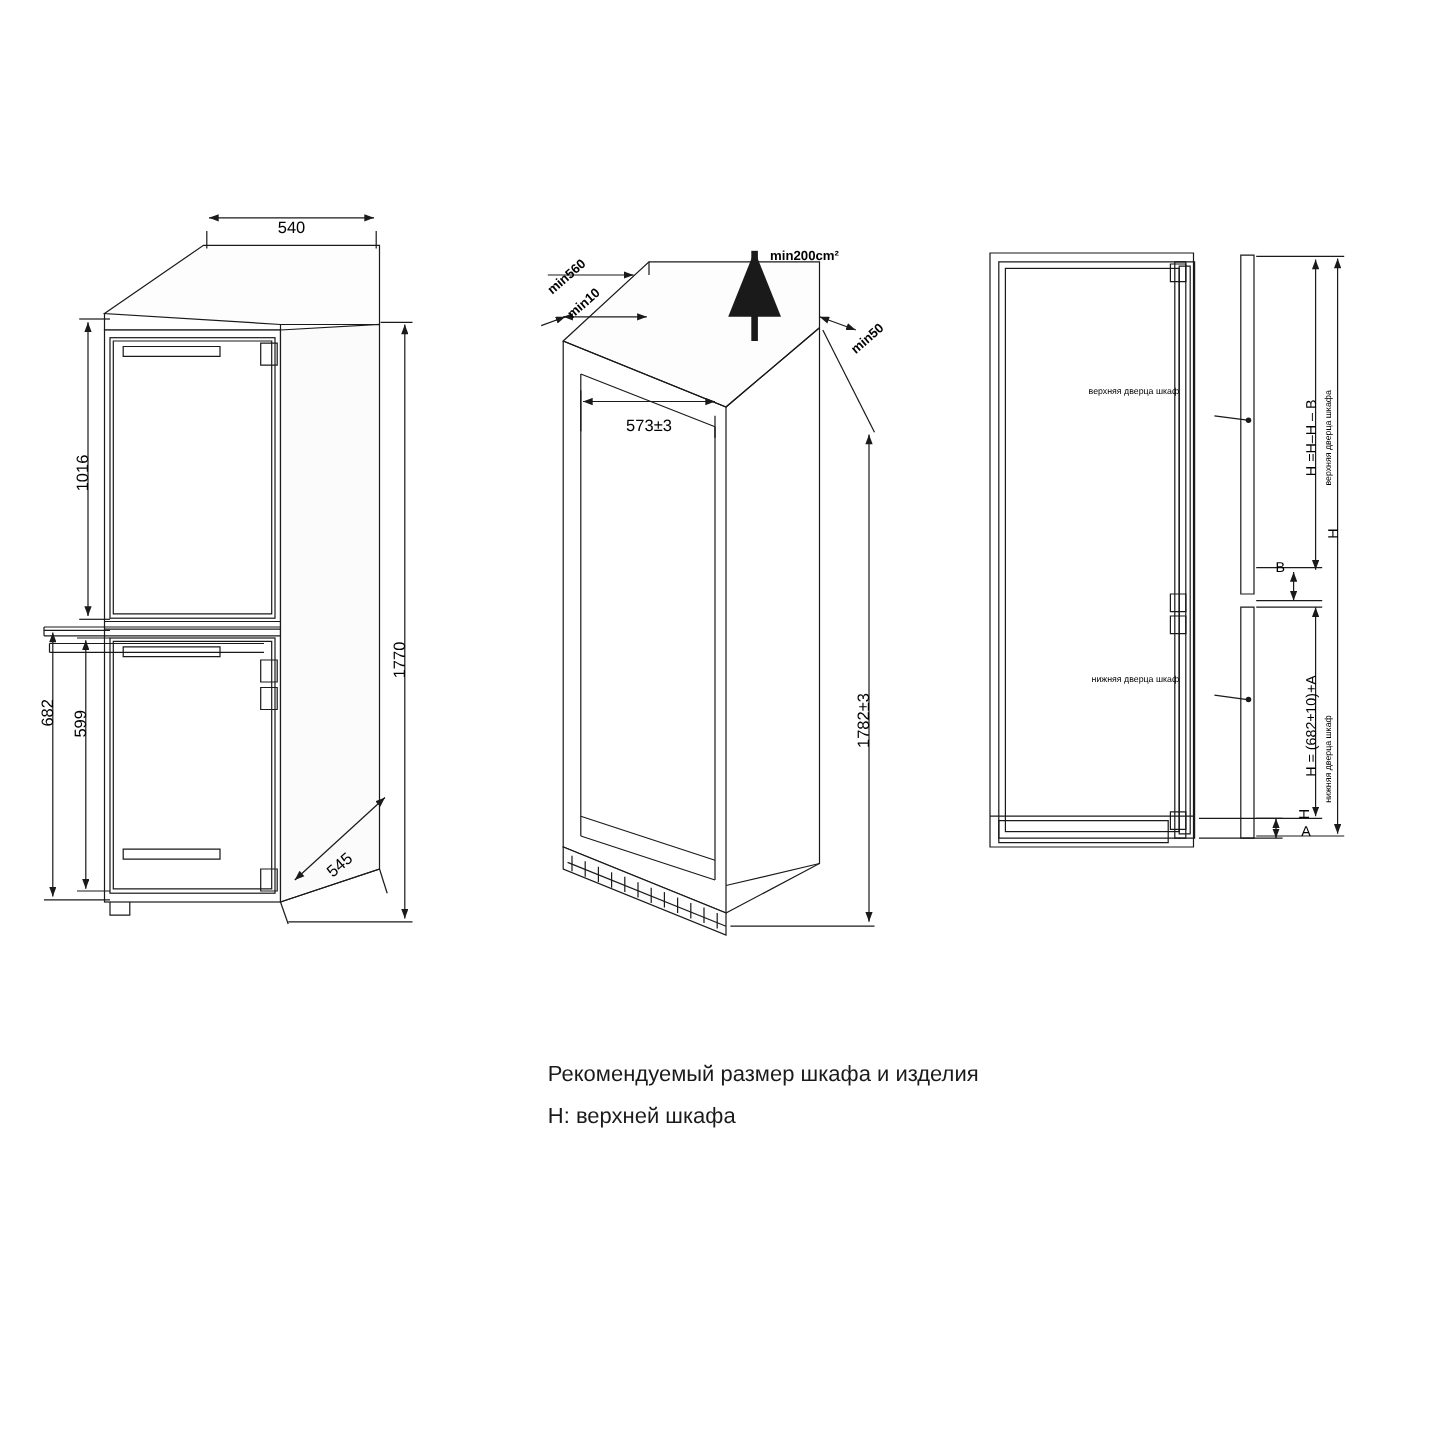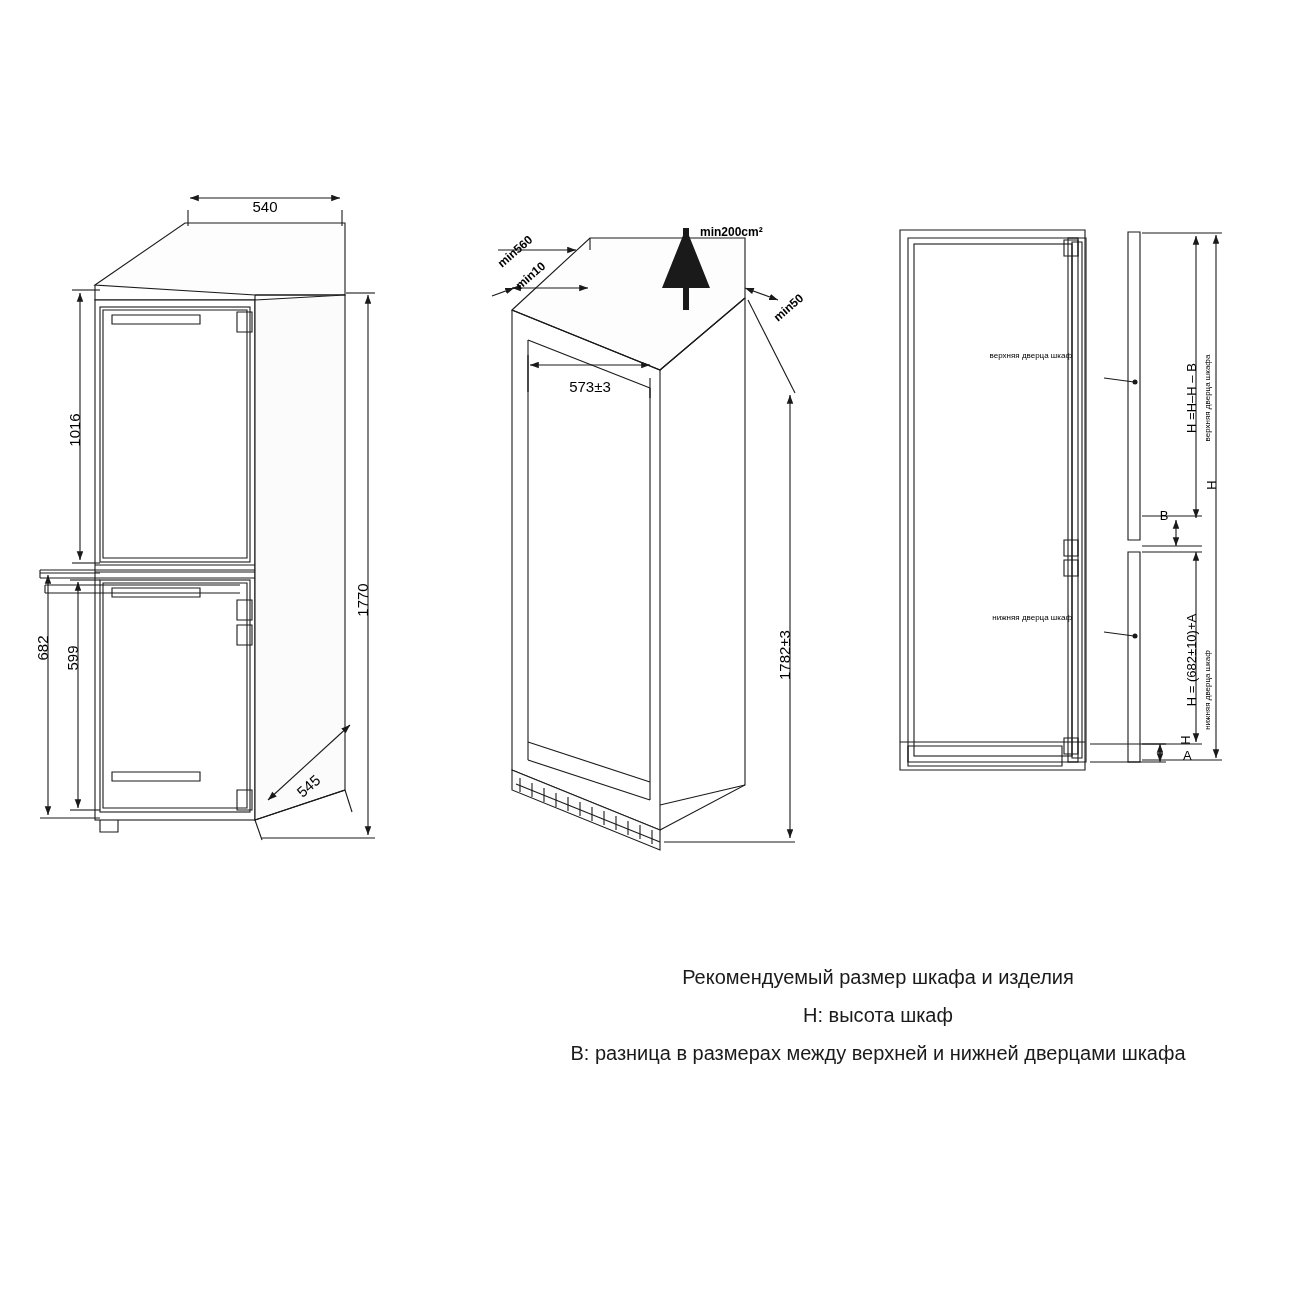--- a/index.html
+++ b/index.html
@@ -22,24 +22,23 @@
     height: 1148px;
   }
   svg.diagram {
     position: absolute;
     left: 0; top: 0;
     width: 1300px;
     height: 1300px;
   }
   .legend {
     position: absolute;
-    left: 478px;
+    left: 498px;
     top: 958px;
     width: 800px;
-    text-align: center;
   }
   .legend-line {
     font-size: 20px;
     line-height: 38px;
     color: #1a1a1a;
     white-space: nowrap;
   }
   text {
     font-family: "Liberation Sans", sans-serif;
     fill: #000;
@@ -285,17 +284,16 @@
       <text class="tiny" x="1210" y="690" text-anchor="middle" transform="rotate(-90 1210 690)">нижняя дверца шкаф</text>
 
       <text class="lab" x="1216" y="485" text-anchor="middle" transform="rotate(-90 1216 485)">Н</text>
       <text class="lab" x="1190" y="740" text-anchor="middle" transform="rotate(-90 1190 740)">Н</text>
       <text class="lab" x="1183" y="760">А</text>
     </g>
   </svg>
 
   <div class="legend">
     <div class="legend-line">Рекомендуемый размер шкафа и изделия</div>
-    <div class="legend-line">Н: высота шкаф</div>
-    <div class="legend-line">В: разница в размерах между верхней и нижней дверцами шкафа</div>
+    <div class="legend-line">Н: верхней шкафа</div>
   </div>
 
 </div>
 
 </body></html>

